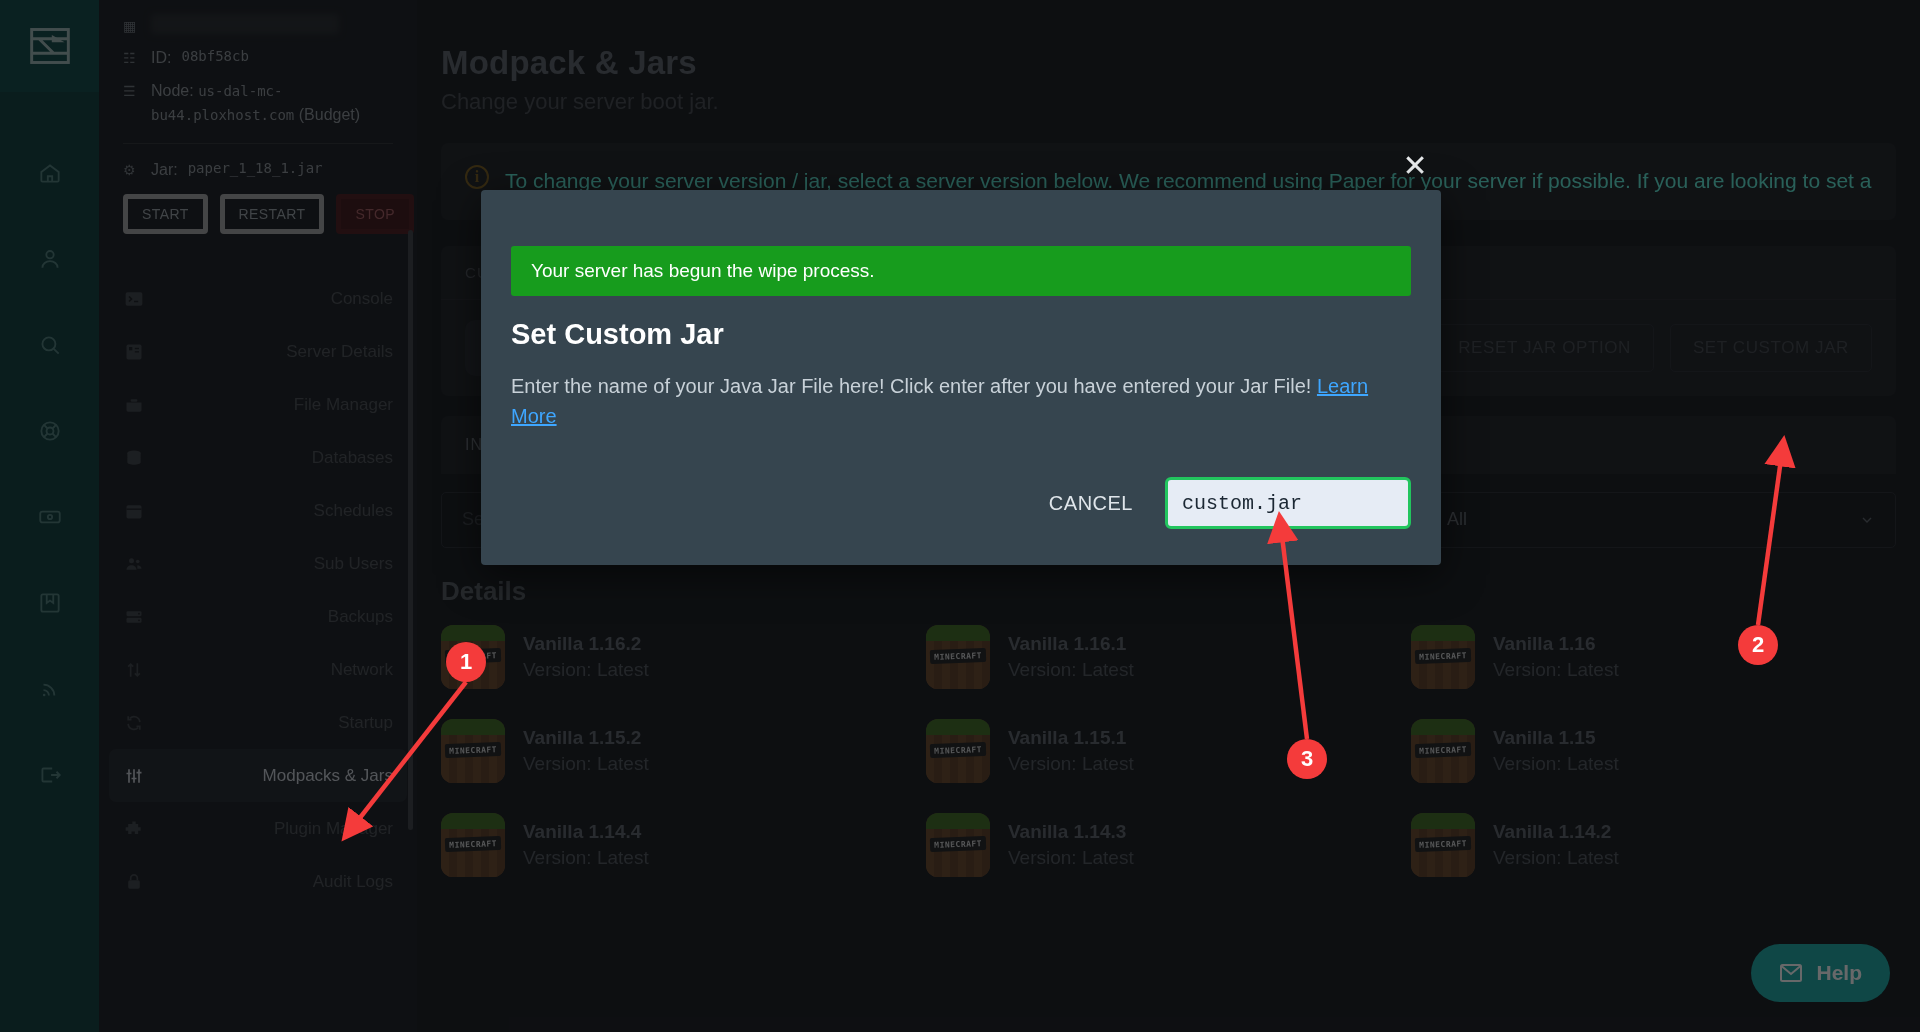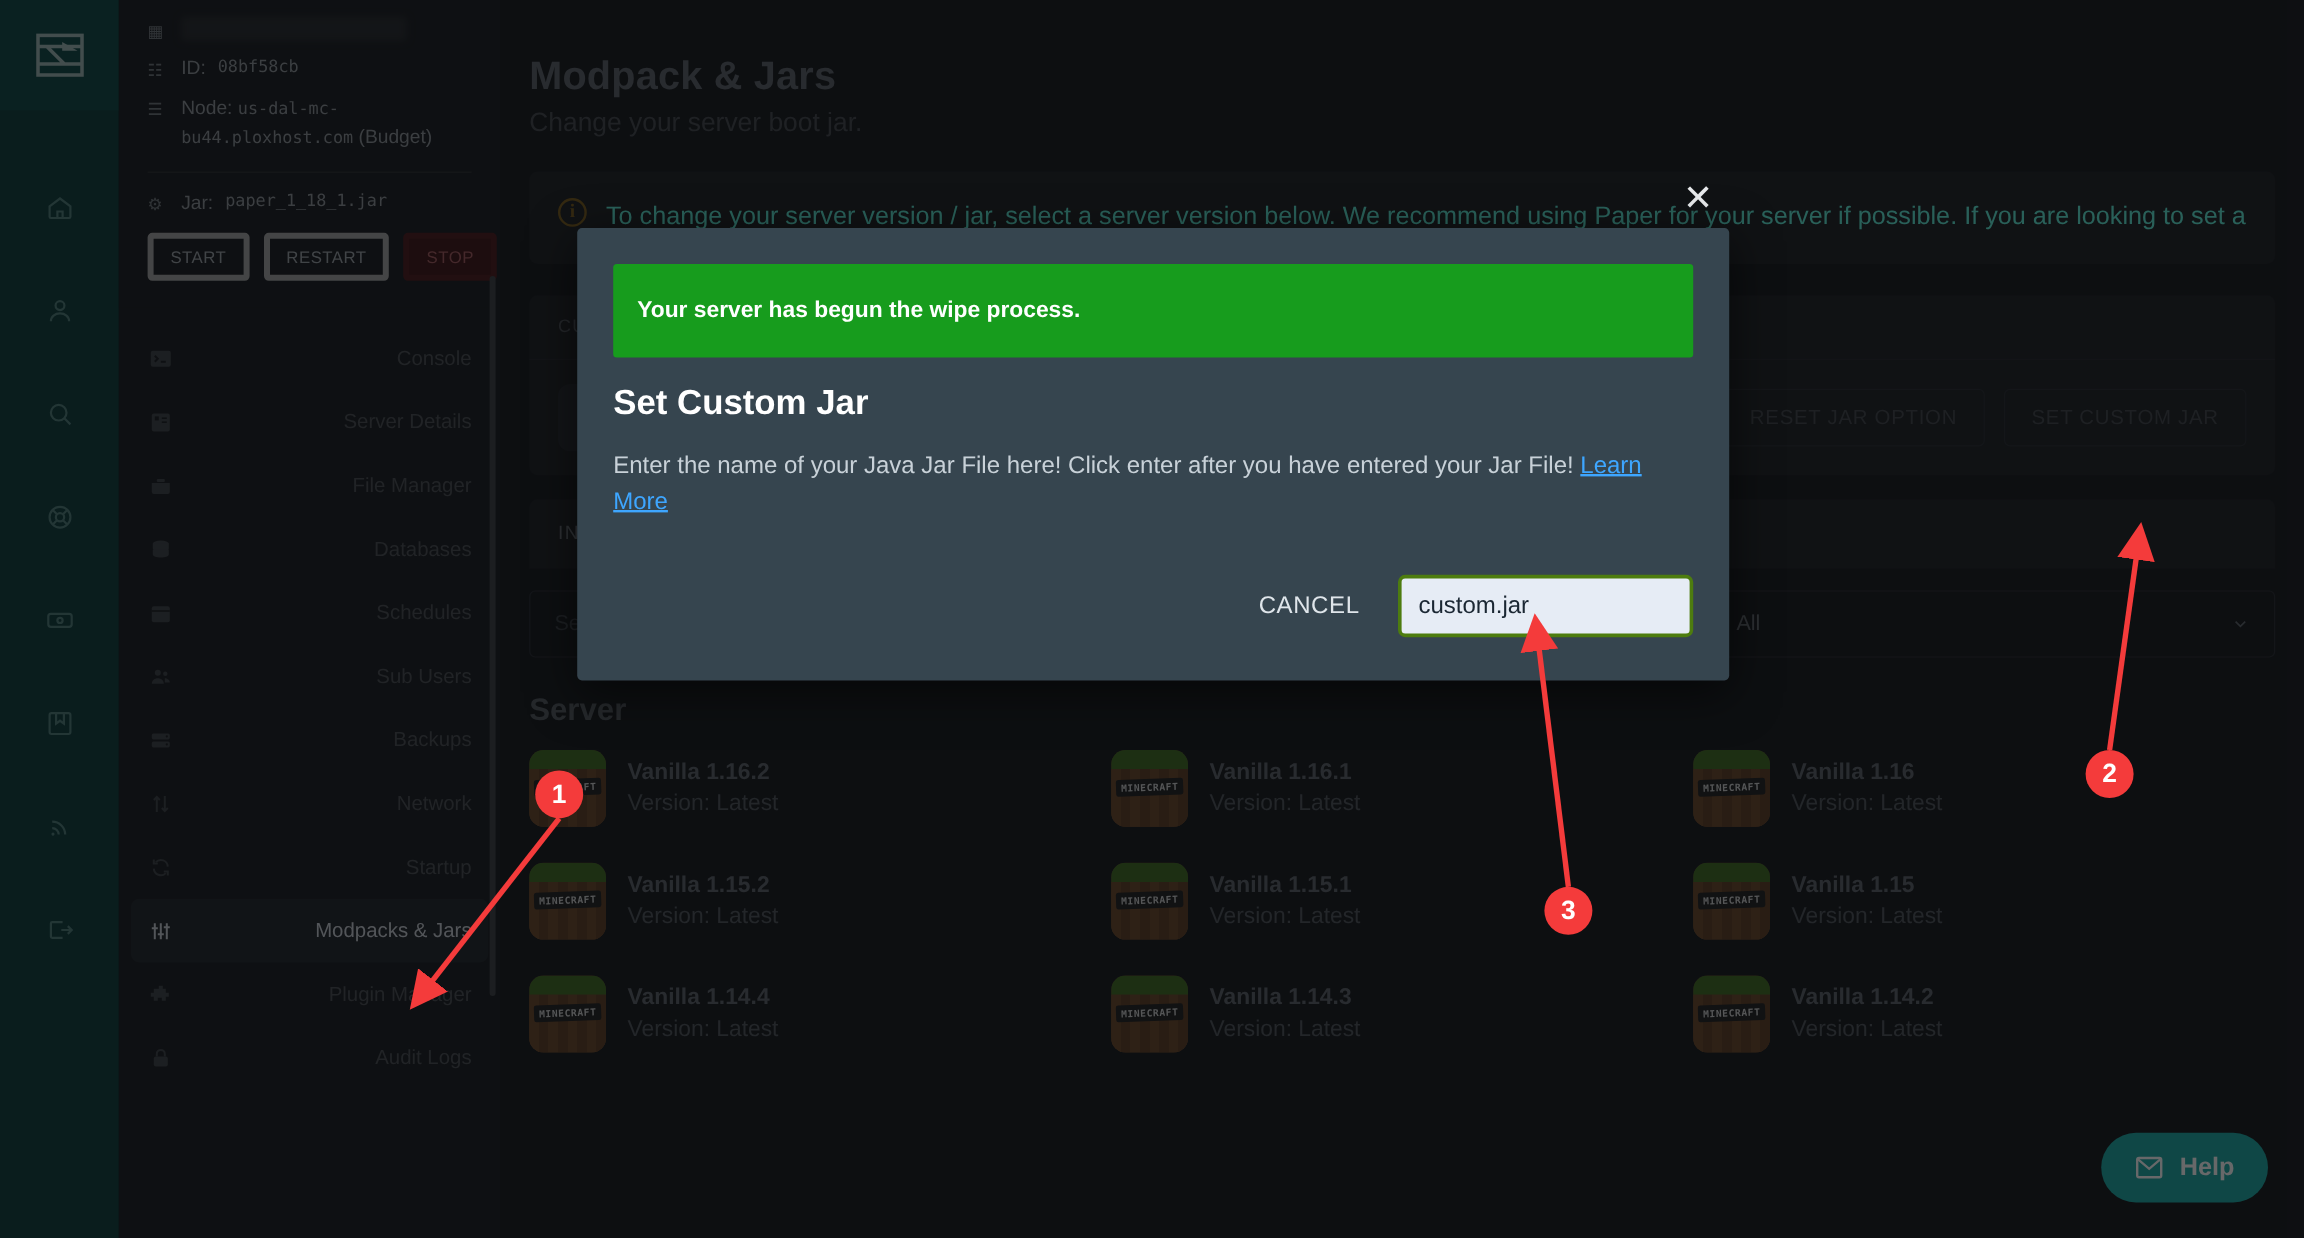--- a/index.html
+++ b/index.html
@@ -148,35 +148,35 @@
     position: absolute; left: 481px; top: 190px; width: 960px;
     background: #36454f; border-radius: 4px; padding: 30px 30px 36px 30px;
     box-shadow: 0 10px 40px rgba(0,0,0,.55);
   }
   .modal-close {
     position: absolute; left: 1400px; top: 152px; width: 30px; height: 30px;
     color: #e8eaec; font-size: 30px; line-height: 28px; text-align: center; cursor: pointer;
     font-family: "Liberation Sans", sans-serif;
   }
   .alert-success {
-    background: #179c1d; color: #fff; font-size: 19px; font-weight: bold;
-    padding: 28px 20px; border-radius: 3px; margin-bottom: 22px;
+    background: #179c1d; color: #fff; font-size: 19px; font-weight: normal;
+    padding: 14px 20px; border-radius: 3px; margin-bottom: 22px; margin-top: 26px;
   }
   .modal-title { color: #fff; font-size: 29px; font-weight: bold; margin-bottom: 20px; }
   .modal-text { color: #c8d1d8; font-size: 20px; line-height: 1.5; }
   .modal-text a { color: #3ea6ff; text-decoration: underline; }
   .modal-actions { display: flex; align-items: center; justify-content: flex-end; gap: 32px; margin-top: 46px; }
   .cancel-btn {
     background: transparent; border: none; color: #dfe5ea; font-size: 20px;
     letter-spacing: .5px; cursor: pointer; font-family: "Liberation Sans", sans-serif;
   }
   .jar-input {
-    width: 246px; height: 52px; border-radius: 6px; border: 3px solid #4d7c0f;
+    width: 246px; height: 52px; border-radius: 6px; border: 3px solid #22c55e;
     background: #e6ecf5; color: #1b2733; font-size: 20px; padding: 0 14px;
-    outline: none; font-family: Liberation Sans, sans-serif;
+    outline: none; font-family: Liberation Mono, monospace;
   }
 
   
   .help-btn {
     position: absolute; right: 30px; bottom: 30px; height: 58px;
     background: #18a9a3; color: #fff; border-radius: 29px;
     display: flex; align-items: center; gap: 13px; padding: 0 28px;
     font-size: 21px; font-weight: bold; cursor: pointer;
   }
 
@@ -437,21 +437,21 @@
         <span>Search</span>
       </div>
       <div class="select-box">
         <span>All</span>
         <svg width="16" height="16" viewBox="0 0 24 24" fill="none" stroke="#5b6168" stroke-width="2">
             <path d="M6 9l6 6 6-6"></path>
           </svg>
       </div>
     </div>
 
-    <div class="group-title">Server</div>
+    <div class="group-title">Details</div>
 
     <div class="jar-grid">
       <div class="jar-card">
         <div class="mc-icon">
           <div class="grass"></div>
             <div class="dirt"></div>
           <div class="label">MINECRAFT</div>
         </div>
         <div class="jar-meta">
           <div class="name">Vanilla 1.16.2</div>

